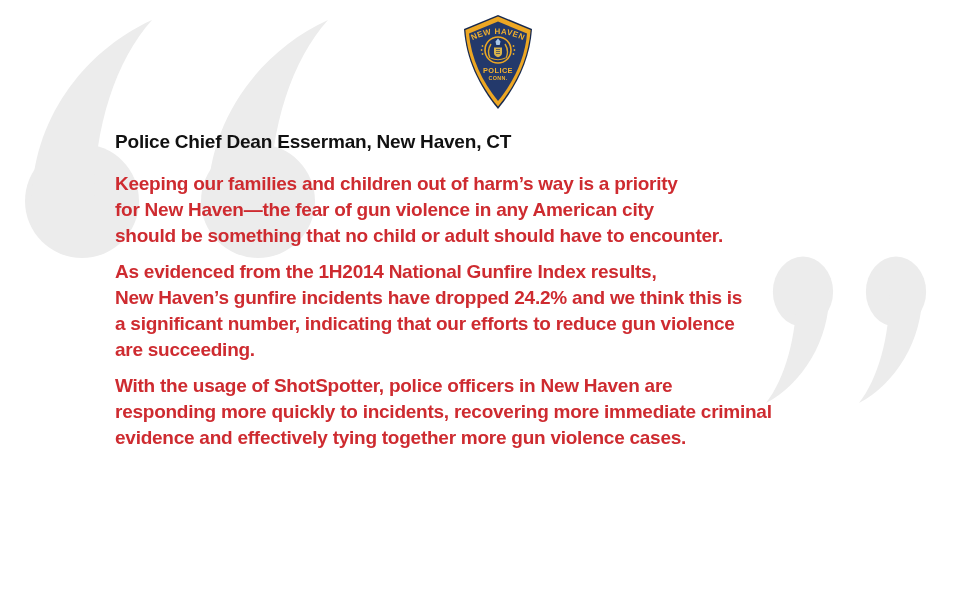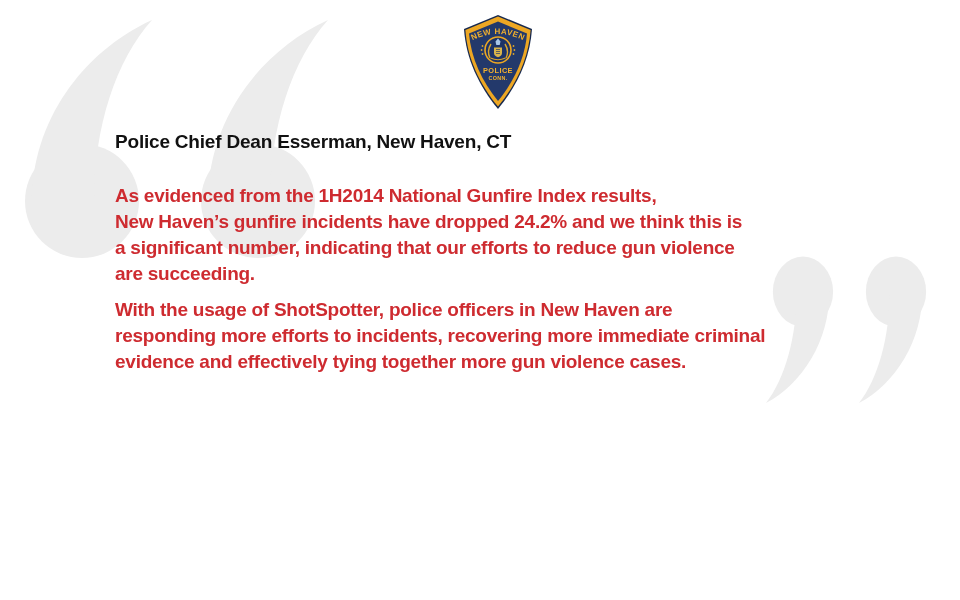--- a/index.html
+++ b/index.html
@@ -41,21 +41,21 @@
     height: 96px;
   }
   .badge text { font-family: "Liberation Sans", sans-serif; }
   .content {
     position: absolute;
     left: 115px;
     top: 129px;
     width: 812px;
   }
   .attribution {
-    margin: 0 0 28px 0;
+    margin: 0 0 16px 0;
     font-size: 19px;
     line-height: 26px;
     font-weight: bold;
     color: #111111;
     letter-spacing: -0.2px;
   }
   .para {
     margin: 0 0 10px 0;
     font-size: 19px;
     line-height: 26px;
@@ -112,22 +112,25 @@
       <circle cx="52.5" cy="32" r="0.9"></circle>
         <circle cx="53.4" cy="36" r="0.9"></circle>
         <circle cx="52.5" cy="40" r="0.9"></circle>
     </g>
     <text x="37" y="58.5" text-anchor="middle" font-size="7.4" font-weight="bold" fill="#f3b12e" letter-spacing="0.4">POLICE</text>
     <text x="37" y="65.5" text-anchor="middle" font-size="5.4" font-weight="bold" fill="#f3b12e" letter-spacing="0.3">CONN.</text>
   </svg>
 
   <div class="content">
     <h1 class="attribution">Police Chief Dean Esserman, New Haven, CT</h1>
+    <p class="para">Keeping our families and children out of harm’s way is a priority
+for New Haven—the fear of gun violence in any American city
+should be something that no child or adult should have to encounter.</p>
     <p class="para">As evidenced from the 1H2014 National Gunfire Index results,
 New Haven’s gunfire incidents have dropped 24.2% and we think this is
 a significant number, indicating that our efforts to reduce gun violence
 are succeeding.</p>
     <p class="para">With the usage of ShotSpotter, police officers in New Haven are
-responding more efforts to incidents, recovering more immediate criminal
+responding more quickly to incidents, recovering more immediate criminal
 evidence and effectively tying together more gun violence cases.</p>
   </div>
 
 </div>
 
 </body></html>

